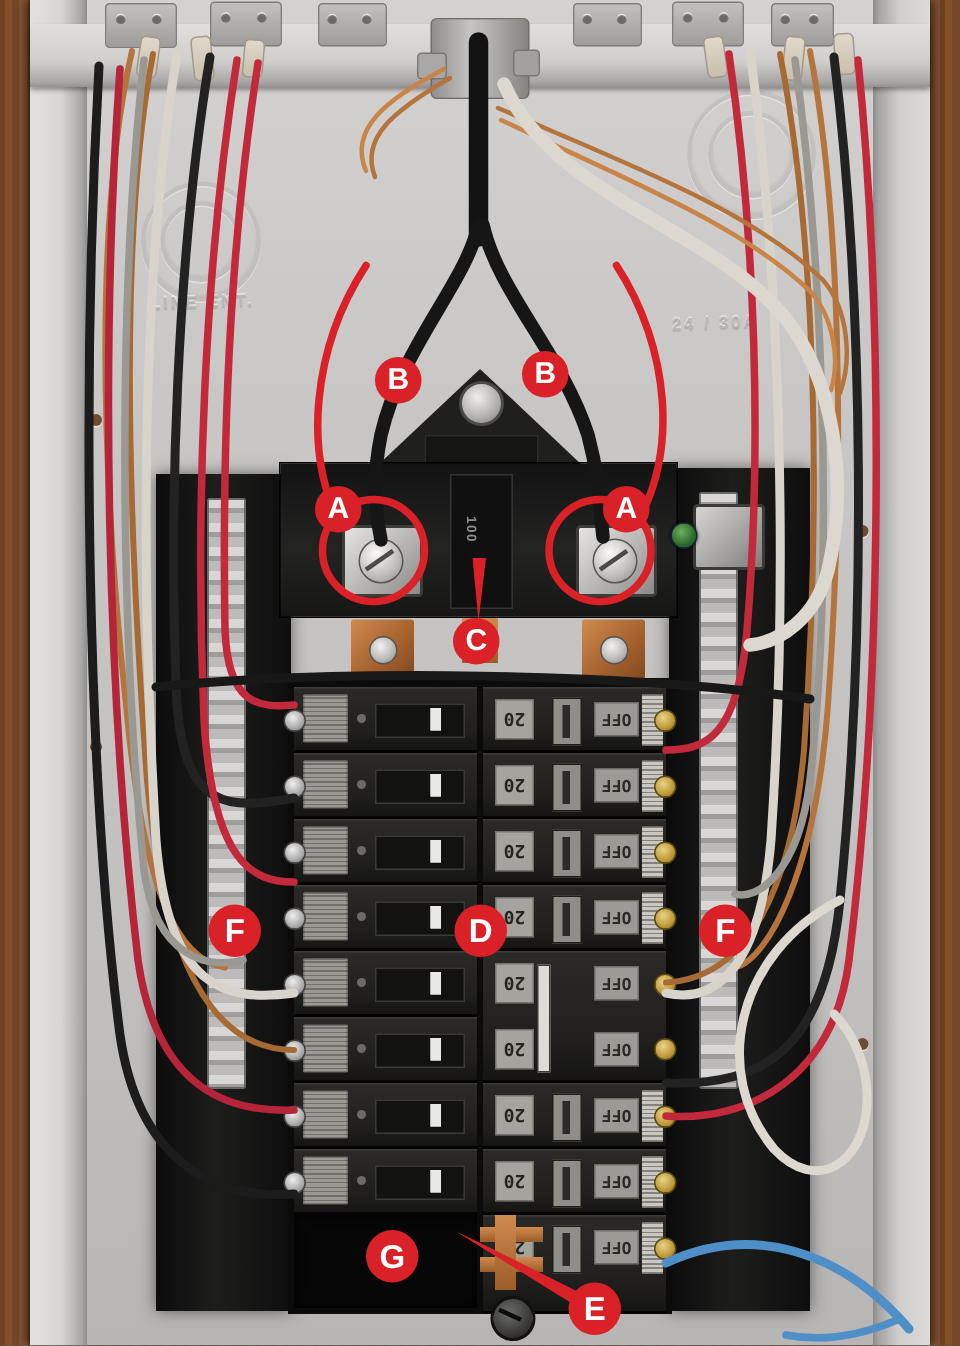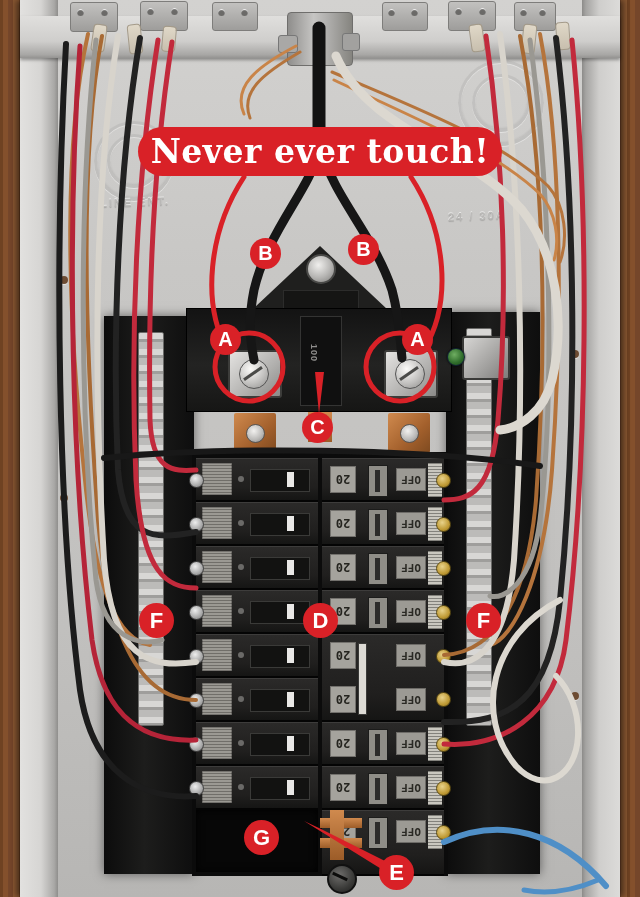--- a/index.html
+++ b/index.html
@@ -374,21 +374,20 @@
     <g fill="none" stroke="#d92127" stroke-width="5" stroke-linecap="round">
       <path d="M244,177 C208,232 202,304 227,349"></path>
       <path d="M411,177 C447,232 452,304 424,349"></path>
       <circle cx="249" cy="367" r="34"></circle>
       <circle cx="400" cy="367" r="34"></circle>
     </g>
     <polygon points="315,372 324,372 319,414" fill="#d92127"></polygon>
     <polygon points="304,821 321,829 401,869 391,875" fill="#d92127"></polygon>
   </svg>
 
-  <div class="abs" id="banner">Never ever touch!</div>
   <div class="abs badge sm" style="left:250px;top:238px;">B</div>
   <div class="abs badge sm" style="left:348px;top:234px;">B</div>
   <div class="abs badge sm" style="left:210px;top:324px;">A</div>
   <div class="abs badge sm" style="left:402px;top:324px;">A</div>
   <div class="abs badge sm" style="left:302px;top:412px;">C</div>
   <div class="abs badge lg" style="left:303px;top:603px;">D</div>
   <div class="abs badge lg" style="left:139px;top:603px;">F</div>
   <div class="abs badge lg" style="left:466px;top:603px;">F</div>
   <div class="abs badge lg" style="left:244px;top:820px;">G</div>
   <div class="abs badge lg" style="left:379px;top:855px;">E</div>

